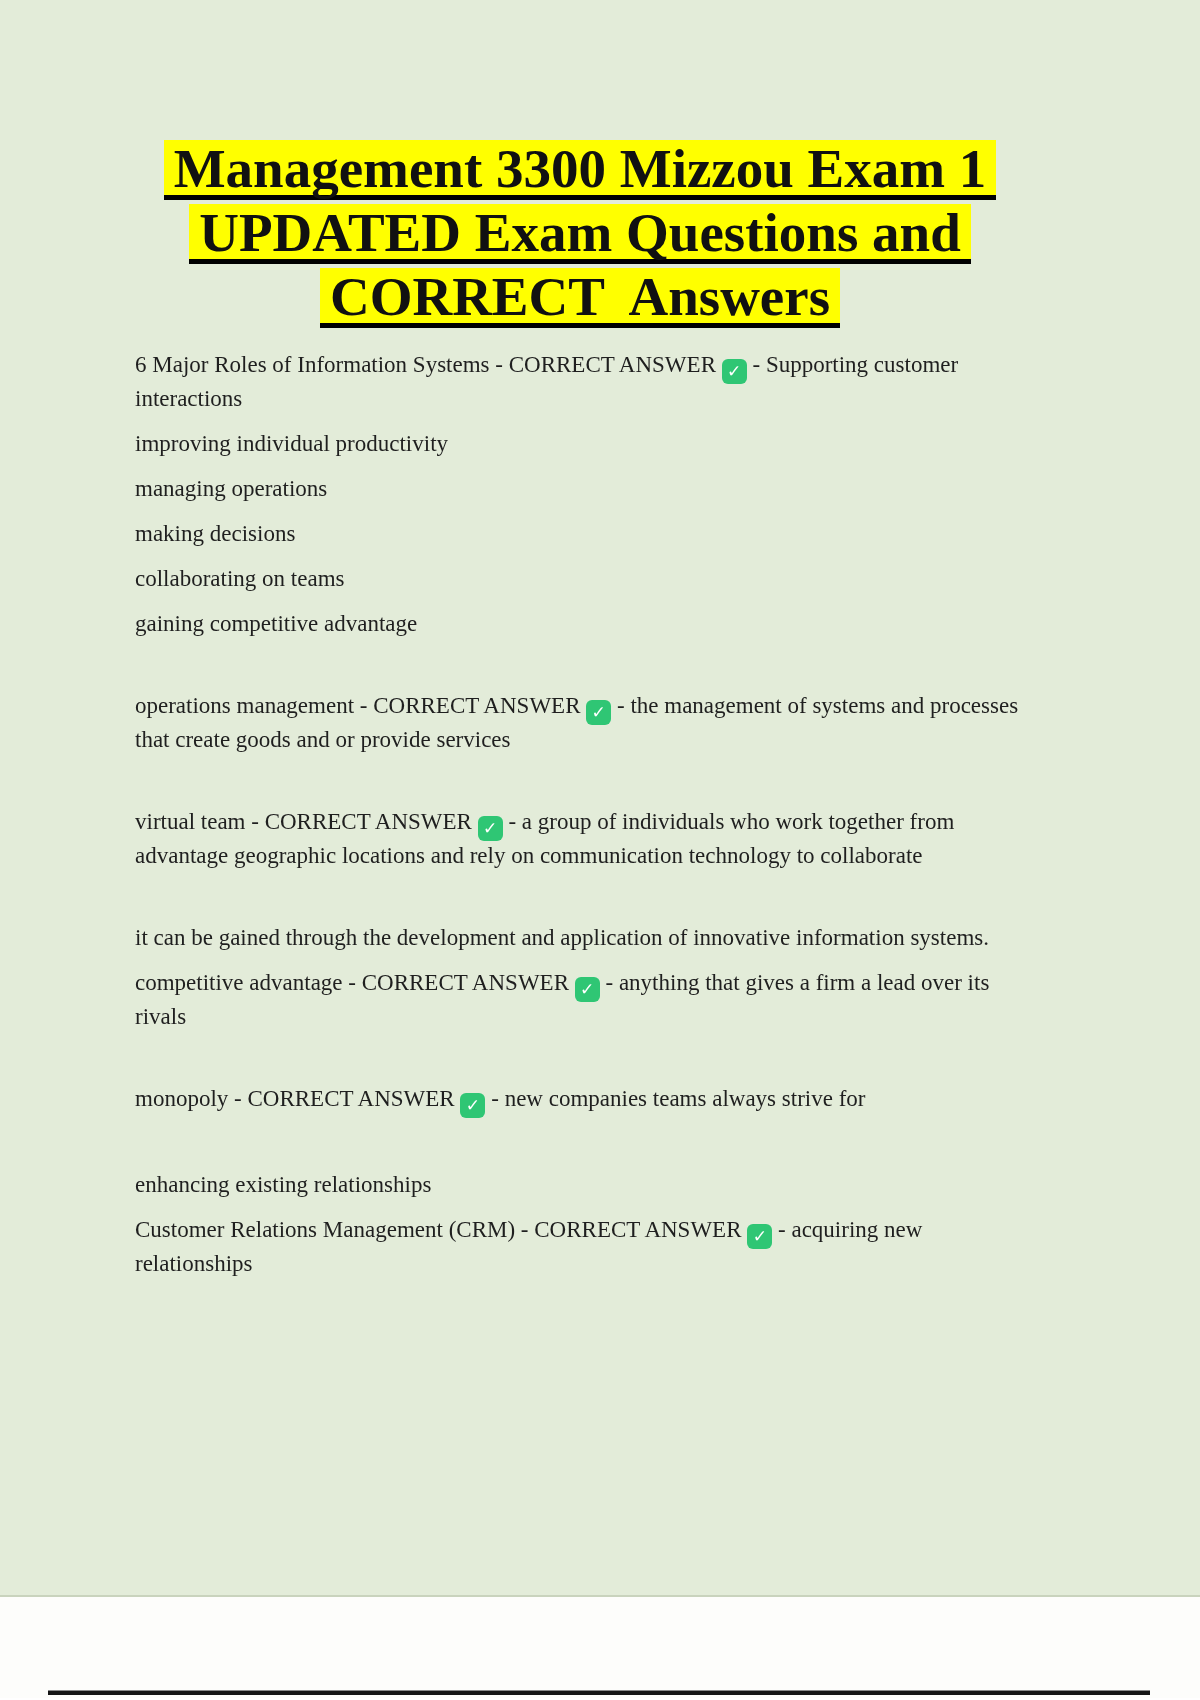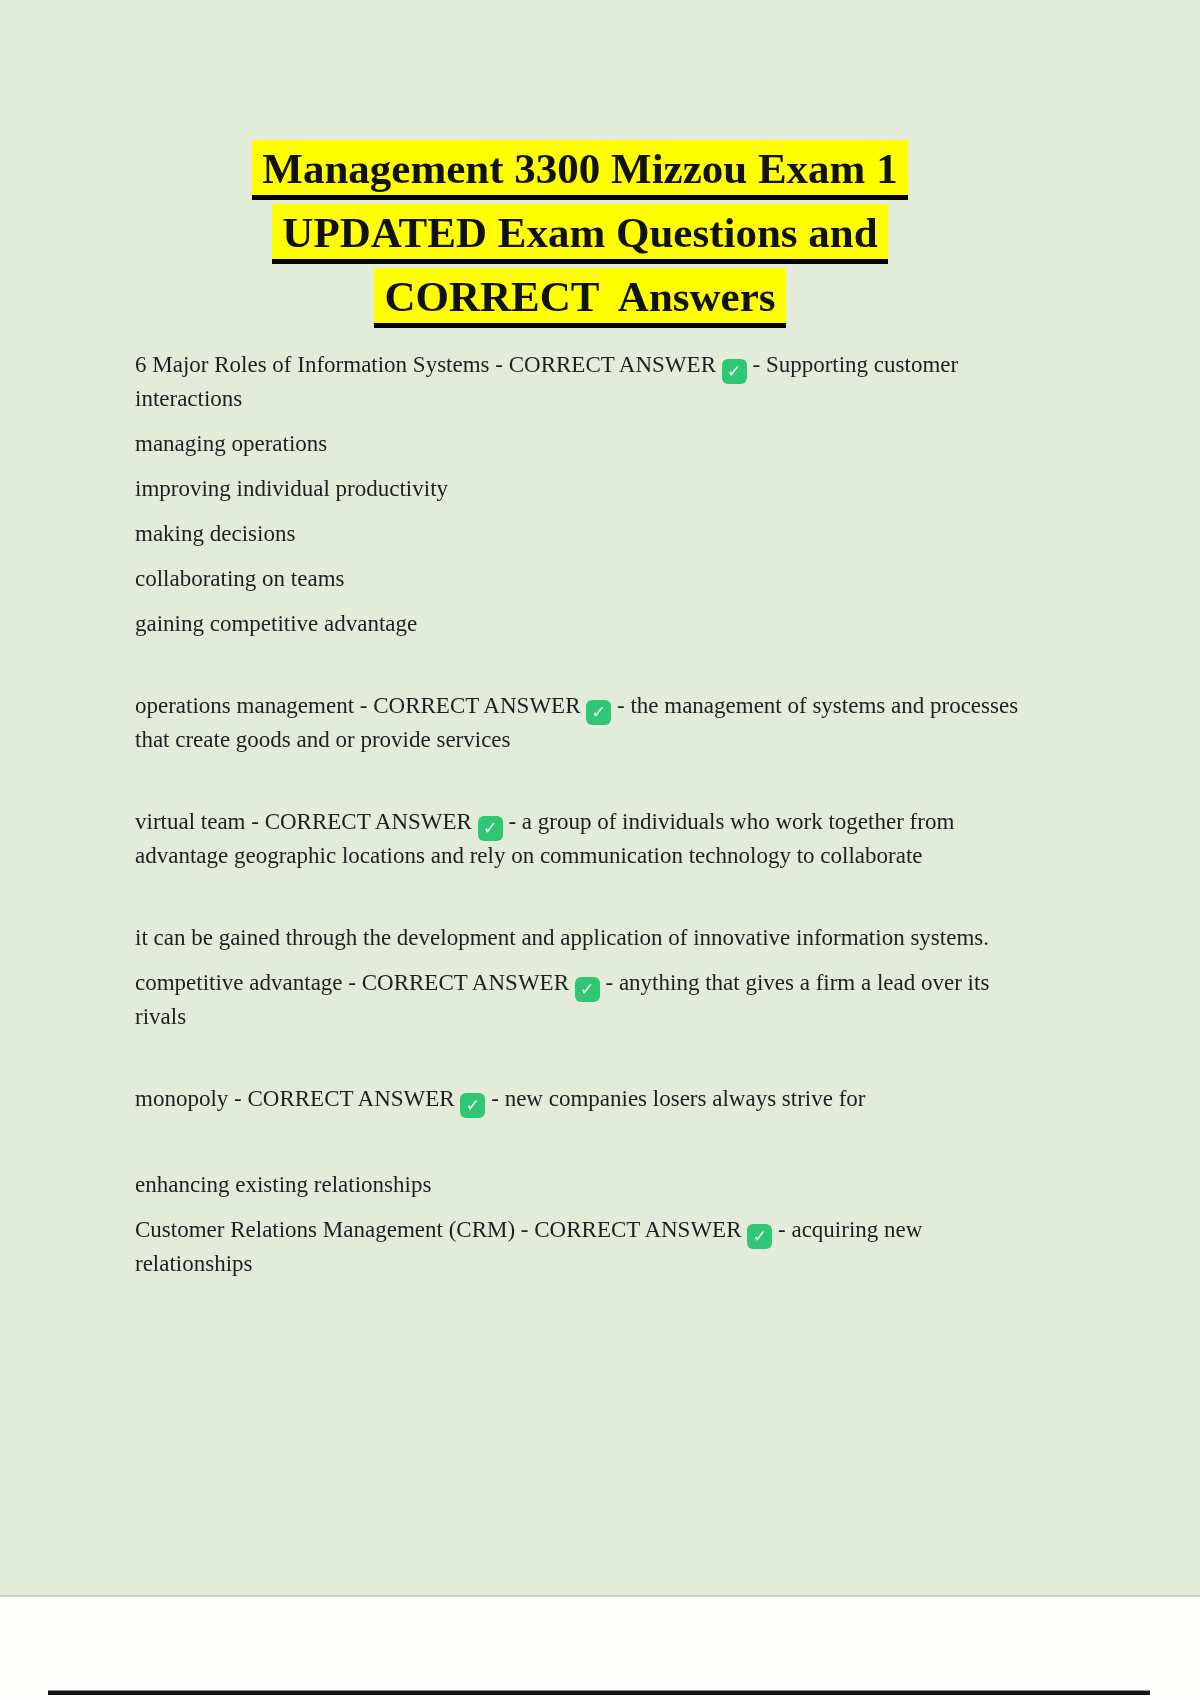--- a/index.html
+++ b/index.html
@@ -26,21 +26,21 @@
   }
   .title-block {
     margin: 140px 0 18px 0;
     width: 890px;
     text-align: center;
   }
   .title-line { height: 64px; }
   .title-line .hl {
     display: inline-block;
     white-space: pre;
-    font-size: 43px;
+    font-size: 55px;
     line-height: 52px;
     font-weight: bold;
     color: #111;
     background: var(--hl, #ffff00);
     border-bottom: 5px solid #000;
     padding: 3px 10px 0 10px;
   }
   .para {
     margin: 0 0 15px 0;
     white-space: pre-wrap;
@@ -84,41 +84,41 @@
   <div class="content">
     <div class="title-block">
         <div class="title-line"><span class="hl">Management 3300 Mizzou Exam 1</span></div>
         <div class="title-line"><span class="hl">UPDATED Exam Questions and</span></div>
         <div class="title-line"><span class="hl">CORRECT  Answers</span></div>
       </div>
     <div class="qa-list">
         <div class="qa-group">
           <p class="para"><span>6 Major Roles of Information Systems</span> - <span>CORRECT ANSWER</span> <span class="check">✓</span> - <span>Supporting customer
 interactions</span></p>
+          <p class="para">improving individual productivity</p>
           <p class="para">managing operations</p>
-          <p class="para">improving individual productivity</p>
           <p class="para">making decisions</p>
           <p class="para">collaborating on teams</p>
           <p class="para">gaining competitive advantage</p>
         </div>
         <div class="qa-group">
           <p class="para"><span>operations management</span> - <span>CORRECT ANSWER</span> <span class="check">✓</span> - <span>the management of systems and processes
 that create goods and or provide services</span></p>
         </div>
         <div class="qa-group">
           <p class="para"><span>virtual team</span> - <span>CORRECT ANSWER</span> <span class="check">✓</span> - <span>a group of individuals who work together from
 advantage geographic locations and rely on communication technology to collaborate</span></p>
         </div>
         <div class="qa-group">
           <p class="para">it can be gained through the development and application of innovative information systems.</p>
           <p class="para"><span>competitive advantage</span> - <span>CORRECT ANSWER</span> <span class="check">✓</span> - <span>anything that gives a firm a lead over its
 rivals</span></p>
         </div>
         <div class="qa-group">
-          <p class="para"><span>monopoly</span> - <span>CORRECT ANSWER</span> <span class="check">✓</span> - <span>new companies losers always strive for</span></p>
+          <p class="para"><span>monopoly</span> - <span>CORRECT ANSWER</span> <span class="check">✓</span> - <span>new companies teams always strive for</span></p>
         </div>
         <div class="qa-group">
           <p class="para">enhancing existing relationships</p>
           <p class="para"><span>Customer Relations Management (CRM)</span> - <span>CORRECT ANSWER</span> <span class="check">✓</span> - <span>acquiring new
 relationships</span></p>
         </div>
       </div>
   </div>
 </div>
 

